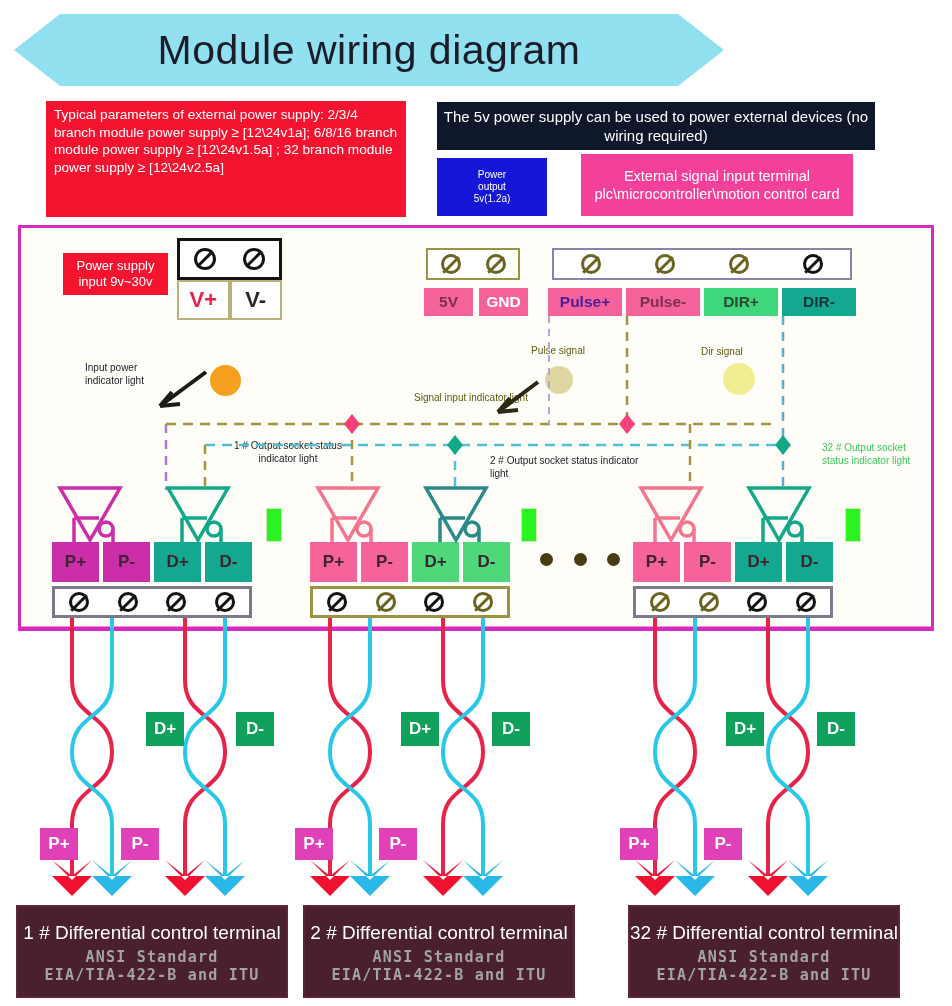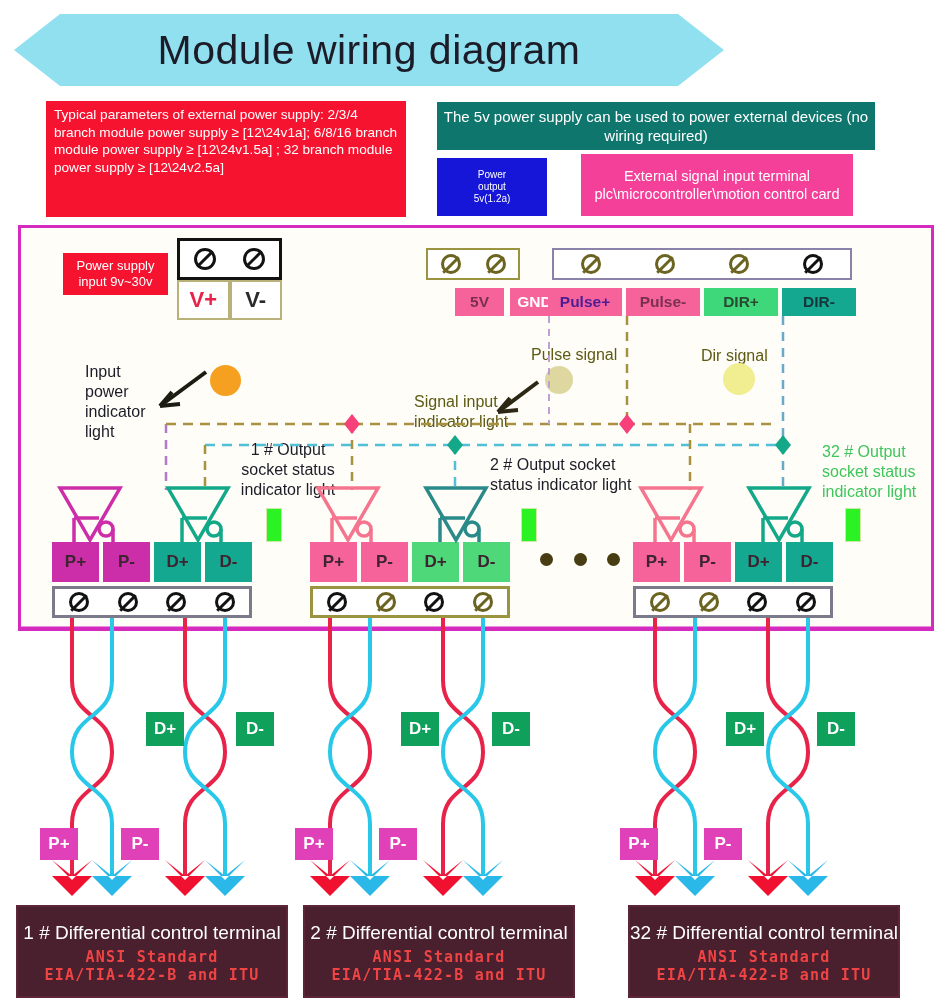--- a/index.html
+++ b/index.html
@@ -22,21 +22,21 @@
     font-family:"Liberation Sans",sans-serif;
   }
 
   
   .infobox{box-sizing:border-box;color:#fff;line-height:1.30;}
   #param-box{
     left:46px;top:101px;width:360px;height:116px;
     background:#f5132f;padding:5px 8px 0 8px;font-size:13.6px;
   }
   #fivev-box{
-    left:437px;top:102px;width:438px;height:48px;background:#0f766e;
+    left:437px;top:102px;width:438px;height:48px;background:#0f172a;
     display:flex;align-items:center;justify-content:center;text-align:center;
     font-size:15px;padding:0 6px;
   }
   #power-output-box{
     left:437px;top:158px;width:110px;height:58px;background:#1616d8;
     display:flex;flex-direction:column;align-items:center;justify-content:center;
     text-align:center;font-size:10px;line-height:1.22;
   }
   #ext-signal-box{
     left:581px;top:154px;width:272px;height:62px;background:#f5409a;
@@ -64,39 +64,39 @@
   .screw.olive::after{background:#6b6320;}
 
   
   .pad{
     box-sizing:border-box;display:flex;align-items:center;justify-content:center;
     font-size:17px;font-weight:bold;color:#3d2430;
   }
   .pad.sm{font-size:15.5px;}
 
   
-  .lbl{color:#1c1c28;font-size:16px;line-height:1.26;}
+  .lbl{color:#1c1c28;font-size:10px;line-height:1.26;}
   .lbl.olive{color:#5d5a14;}
   .lbl.green{color:#3ec65c;}
 
   
   .led{border-radius:50%;}
 
   
   .ledbar{background:#2bf222;border:1px solid #cfe9a8;box-sizing:border-box;}
 
   
   .diffbox{
     box-sizing:border-box;background:#4a1f2e;border:2px solid #5c2538;
     display:flex;flex-direction:column;align-items:center;justify-content:center;
     padding-top:2px;
   }
   .diff-title{color:#ffffff;font-size:19px;margin-bottom:4px;}
   .diff-std{
-    color:#ef4444;font-size:15px;font-weight:bold;letter-spacing:1.2px;
+    color:#a3a3a3;font-size:15px;font-weight:bold;letter-spacing:1.2px;
     font-family:"DejaVu Sans Mono",monospace;line-height:1.2;text-align:center;
   }
 
   svg{display:block;}
   #wire-layer{left:0;top:0;width:952px;height:1006px;pointer-events:none;}
 </style>
 </head>
 <body>
 
 <div id="title-banner" class="abs">
@@ -128,21 +128,21 @@
 <div class="abs" style="left:177px;top:280px;width:105px;height:40px;display:flex;">
   <div class="pad" style="flex:1;border:2px solid #b9b07a;background:#fff;color:#e8234a;font-size:22px;">V+</div>
   <div class="pad" style="flex:1;border:2px solid #b9b07a;background:#fff;color:#2b2b2b;font-size:22px;">V-</div>
 </div>
 
 <div class="abs strip" style="left:426px;top:248px;width:94px;height:32px;border:2px solid #9a9440;
      justify-content:space-around;">
   <div class="screw olive" style="width:20px;height:20px;"></div>
   <div class="screw olive" style="width:20px;height:20px;"></div>
 </div>
-<div class="abs" style="left:424px;top:288px;width:104px;height:28px;display:flex;gap:6px;margin-left:31px;">
+<div class="abs" style="left:424px;top:288px;width:104px;height:28px;display:flex;gap:6px;">
   <div class="pad sm" style="flex:1;background:#f5639a;color:#7a3050;">5V</div>
   <div class="pad sm" style="flex:1;background:#f5639a;color:#ffffff;">GND</div>
 </div>
 
 <div class="abs strip" style="left:552px;top:248px;width:300px;height:32px;border:2px solid #8a82a8;
      justify-content:space-around;">
   <div class="screw olive" style="width:20px;height:20px;"></div>
   <div class="screw olive" style="width:20px;height:20px;"></div>
   <div class="screw olive" style="width:20px;height:20px;"></div>
   <div class="screw" style="width:20px;height:20px;"></div>

